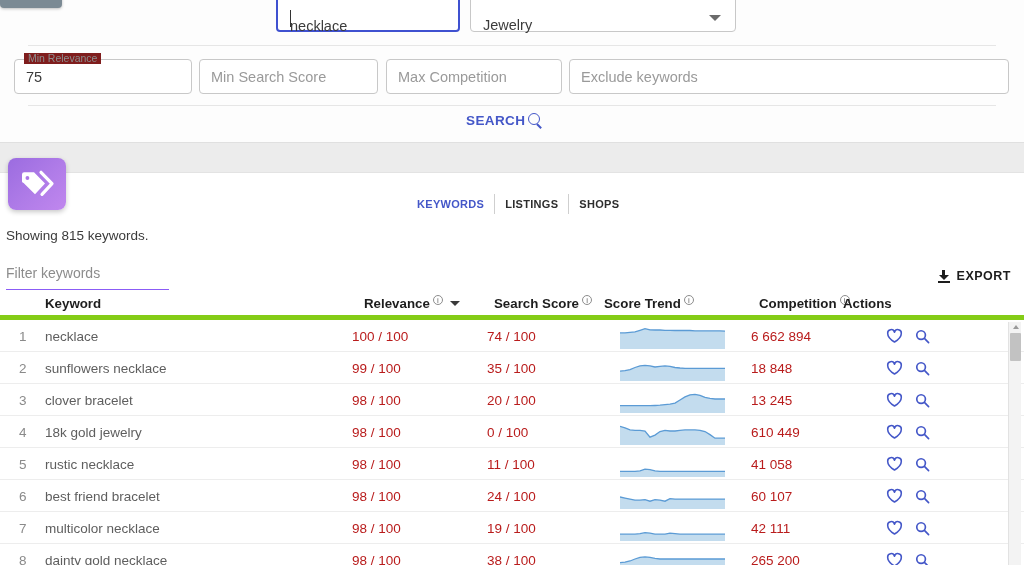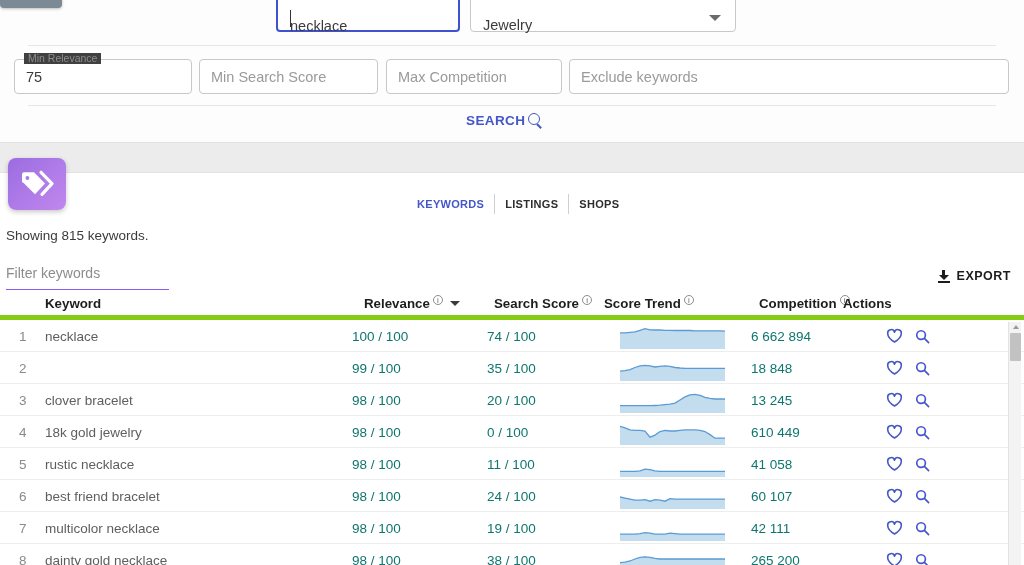--- a/index.html
+++ b/index.html
@@ -21,21 +21,21 @@
     background: #7b8a94; border-radius: 4px;
     box-shadow: 0 1px 3px rgba(0,0,0,.25);
   }
 
   .field {
     position: absolute; border: 1px solid #c8c8c8; border-radius: 4px;
     background: #fff;
   }
   .field > .legend {
     position: absolute; top: -7px; left: 9px; padding: 0 4px;
-    background: #404040; font-size: 10.5px; color: #8d8d8d; line-height: 11px;
+    background: #7f1d1d; font-size: 10.5px; color: #8d8d8d; line-height: 11px;
     white-space: nowrap;
   }
   .field > .val {
     position: absolute; left: 11px; top: 50%; transform: translateY(-50%);
     font-size: 14.5px; color: #3b3b3b; white-space: nowrap;
   }
   .field > .ph {
     position: absolute; left: 11px; top: 50%; transform: translateY(-50%);
     font-size: 14.5px; color: #9a9a9a; white-space: nowrap;
   }
@@ -175,21 +175,21 @@
   .th-competition { left: 759px; }
   .th-actions   { left: 843px; align-items: flex-end; }
 
   .tbody {
     position: relative; width: 1024px; height: 245px; overflow: hidden;
   }
   .trow {
     position: relative; height: 32px; border-bottom: 1px solid #ededed;
   }
   .cell { position: absolute; top: 0; height: 32px; display: flex; align-items: center;
-          font-size: 13.5px; color: #0f766e; white-space: nowrap; }
+          font-size: 13.5px; color: #b91c1c; white-space: nowrap; }
   .c-idx { left: 19px; color: #8a8a8a; }
   .c-kw  { left: 45px; color: #5e5e5e; }
   .c-rel { left: 352px; }
   .c-ss  { left: 487px; }
   .c-trend { left: 620px; width: 105px; }
   .c-comp { left: 751px; }
   .c-act { left: 886px; gap: 12px; }
 
   .spark { width: 105px; height: 26px; display: block; }
 
@@ -335,20 +335,21 @@
             <path d="M12 19.5 C12 19.5 2.4 13.6 2.4 7.4 A4.9 4.9 0 0 1 12 5.6 A4.9 4.9 0 0 1 21.6 7.4 C21.6 13.6 12 19.5 12 19.5 Z" stroke-linejoin="round"></path>
           </svg>
           <svg class="mag-sm" viewBox="0 0 18 18" fill="none" stroke="currentColor" stroke-width="2">
             <circle cx="7.3" cy="7.3" r="5.2"></circle>
             <path d="M11.3 11.3 L16.3 16.3" stroke-linecap="round"></path>
           </svg>
         </span>
       </div>
       <div class="trow">
         <span class="cell c-idx">2</span>
+        <span class="cell c-kw">sunflowers necklace</span>
         <span class="cell c-rel">99 / 100</span>
         <span class="cell c-ss">35 / 100</span>
         <span class="cell c-trend">
           <svg class="spark" viewBox="0 0 105 26" preserveAspectRatio="none">
             <path d="M0.0 16.1 L5.0 15.6 L10.0 14.6 L15.0 12.5 L20.0 10.9 L25.0 10.4 L30.0 10.9 L35.0 12.0 L40.0 11.4 L45.0 10.9 L50.0 11.4 L55.0 12.5 L60.0 13.0 L65.0 13.3 L70.0 13.3 L75.0 13.3 L80.0 13.3 L85.0 13.3 L90.0 13.3 L95.0 13.3 L100.0 13.3 L105.0 13.3 L105 26 L0 26 Z" fill="#c3dcee"></path>
             <path d="M0.0 16.1 L5.0 15.6 L10.0 14.6 L15.0 12.5 L20.0 10.9 L25.0 10.4 L30.0 10.9 L35.0 12.0 L40.0 11.4 L45.0 10.9 L50.0 11.4 L55.0 12.5 L60.0 13.0 L65.0 13.3 L70.0 13.3 L75.0 13.3 L80.0 13.3 L85.0 13.3 L90.0 13.3 L95.0 13.3 L100.0 13.3 L105.0 13.3" fill="none" stroke="#5b9bd5" stroke-width="1.3"></path>
           </svg>
         </span>
         <span class="cell c-comp">18 848</span>
         <span class="cell c-act">

